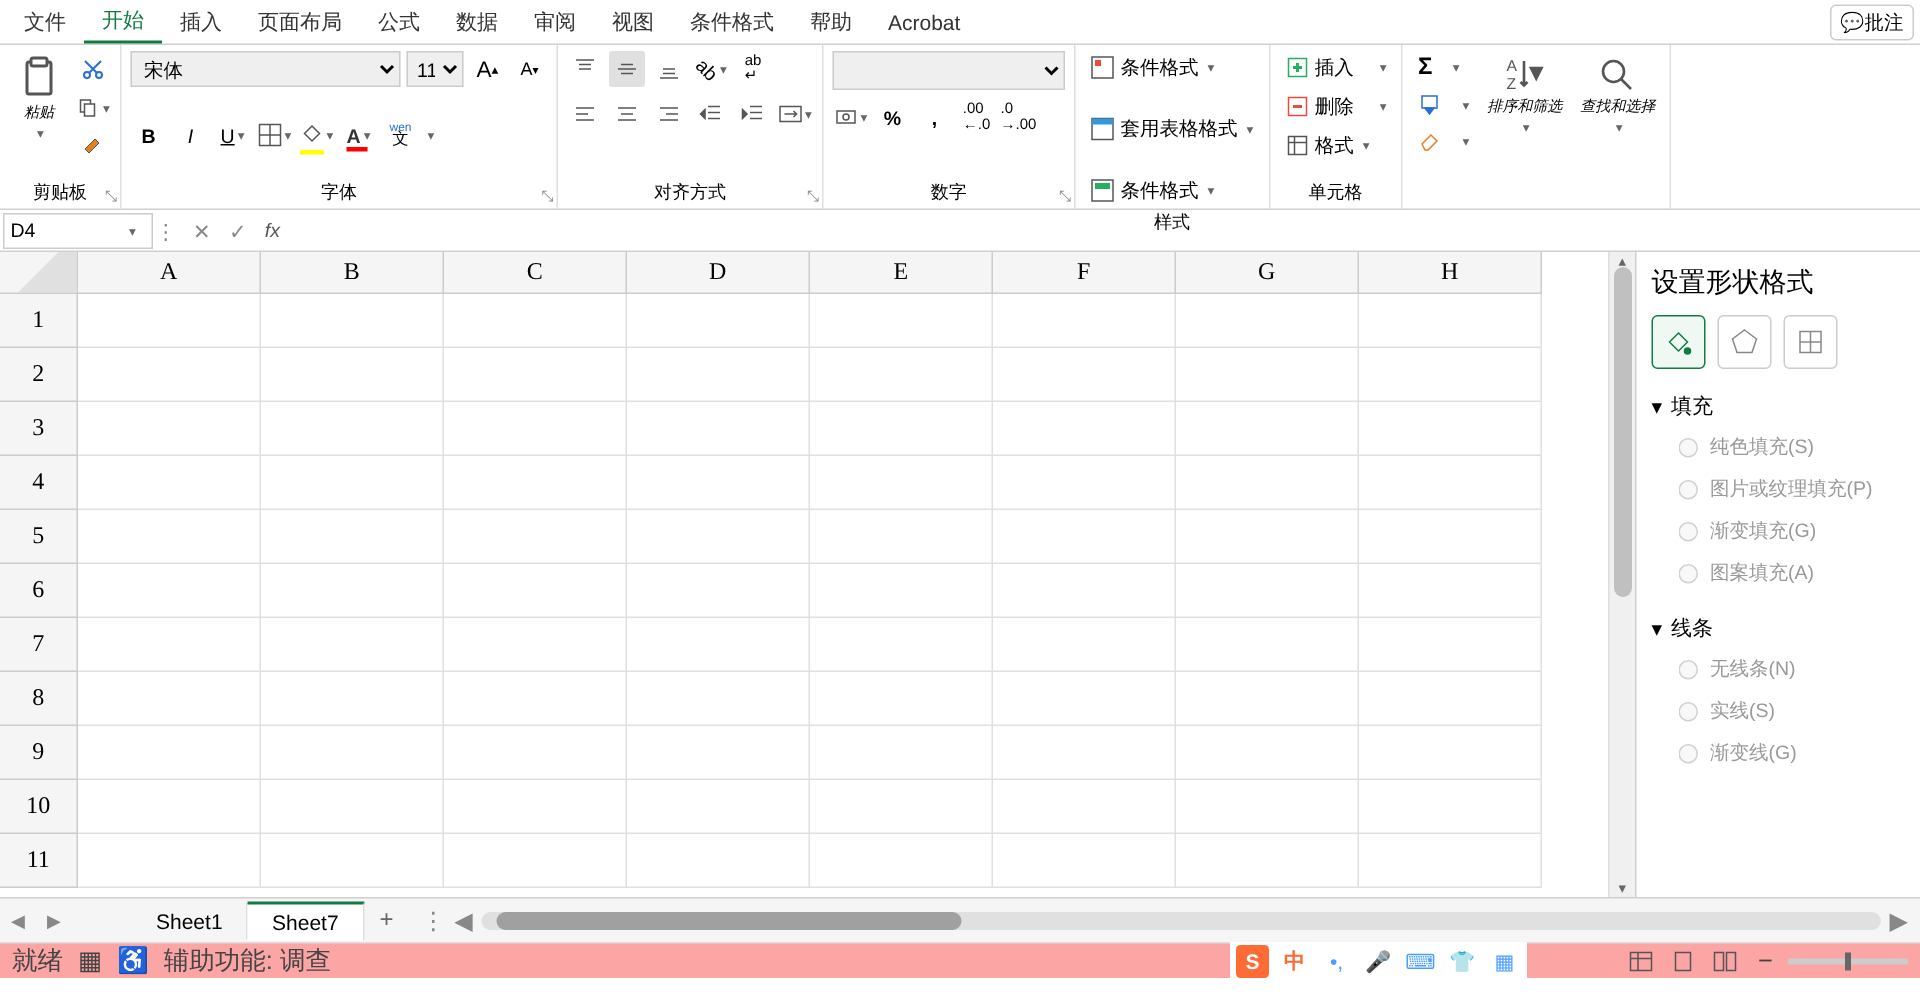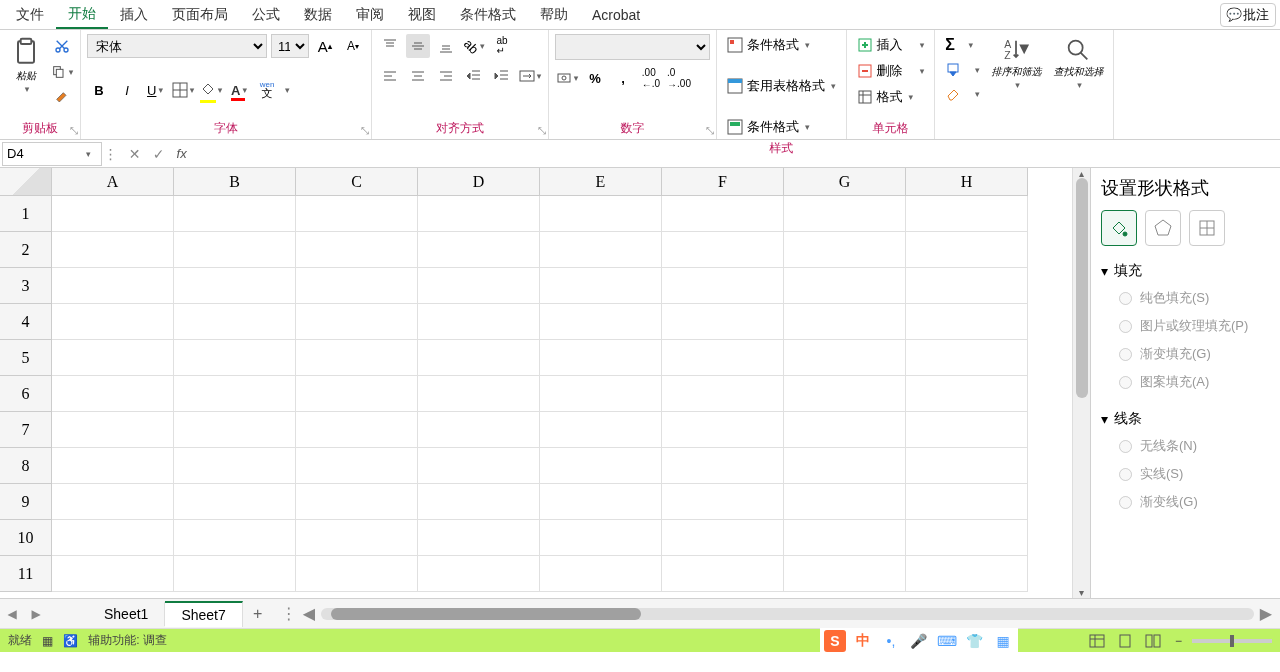--- a/index.html
+++ b/index.html
@@ -8,21 +8,21 @@
 
 .menubar { display: flex; align-items: center; height: 30px; border-bottom: 1px solid #d0d0d0; padding: 0 4px; }
 .menu-item { padding: 4px 12px; font-size: 14px; cursor: pointer; color: #333; }
 .menu-item.active { border-bottom: 2px solid #107c41; color: #107c41; font-weight: 500; }
 .menu-right { margin-left: auto; display: flex; align-items: center; border: 1px solid #ccc; border-radius: 4px; padding: 2px 6px; font-size: 13px; }
 
 
 .ribbon { display: flex; height: 110px; border-bottom: 1px solid #d0d0d0; background: #fff; }
 .ribbon-group { display: flex; flex-direction: column; border-right: 1px solid #e0e0e0; padding: 4px 6px 2px; position: relative; }
 .ribbon-group-content { flex: 1; display: flex; align-items: flex-start; gap: 4px; }
-.ribbon-group-label { font-size: 12px; text-align: center; color: #be185d; padding-top: 2px; position: relative; }
+.ribbon-group-label { font-size: 12px; text-align: center; color: #000000; padding-top: 2px; position: relative; }
 .ribbon-expand { position: absolute; right: 2px; bottom: 2px; font-size: 10px; color: #888; cursor: pointer; }
 
 .rbtn { display: flex; align-items: center; justify-content: center; min-width: 24px; height: 24px; cursor: pointer; border-radius: 2px; font-size: 13px; }
 .vcol { display: flex; flex-direction: column; gap: 2px; }
 .vstack { display: flex; flex-direction: column; align-items: center; gap: 2px; cursor: pointer; padding: 2px 4px; }
 .vstack-label { font-size: 10px; text-align: right; line-height: 1.2; font-style: italic; }
 .drop-arrow { font-size: 9px; color: #666; margin-left: 2px; }
 
 .font-select { width: 180px; height: 24px; font-size: 13px; border: 1px solid #ccc; padding: 0 4px; }
 .size-select { width: 38px; height: 24px; font-size: 13px; border: 1px solid #ccc; padding: 0 2px; }
@@ -70,21 +70,21 @@
 .sheet-bar { display: flex; align-items: center; height: 30px; border-top: 1px solid #d0d0d0; background: #f5f5f5; }
 .sheet-nav { width: 24px; text-align: center; color: #888; cursor: pointer; font-size: 12px; }
 .sheet-tab { padding: 4px 16px; font-size: 14px; cursor: pointer; border-right: 1px solid #ddd; background: #f5f5f5; }
 .sheet-tab.active { background: #fff; border-top: 2px solid #107c41; }
 .sheet-add { width: 30px; text-align: center; cursor: pointer; color: #666; font-size: 16px; }
 .hscroll { flex: 1; display: flex; align-items: center; padding: 0 8px; gap: 6px; }
 .hscroll-track { flex: 1; height: 12px; background: #e0e0e0; border-radius: 6px; position: relative; }
 .hscroll-thumb { position: absolute; left: 10px; width: 310px; height: 12px; background: #a0a0a0; border-radius: 6px; }
 
 
-.status-bar { display: flex; align-items: center; height: 24px; background: #bef264; border-top: 1px solid #ddd; font-size: 12px; padding: 0 8px; gap: 10px; color: #444; }
+.status-bar { display: flex; align-items: center; height: 24px; background: #fca5a5; border-top: 1px solid #ddd; font-size: 17px; padding: 0 8px; gap: 10px; color: #444; }
 .status-right { margin-left: auto; display: flex; align-items: center; gap: 4px; }
 .view-btn { width: 24px; height: 20px; display: flex; align-items: center; justify-content: center; cursor: pointer; }
 
 .row-item { display: flex; align-items: center; gap: 4px; font-size: 13px; cursor: pointer; padding: 2px 4px; }
 
 
 .ime-bar { position: absolute; bottom: 18px; left: 820px; display: flex; gap: 6px; align-items: center; background: #fff; padding: 2px 4px; }
 .ime-icon { width: 22px; height: 22px; display: flex; align-items: center; justify-content: center; font-size: 14px; }
 </style>
 </head>

